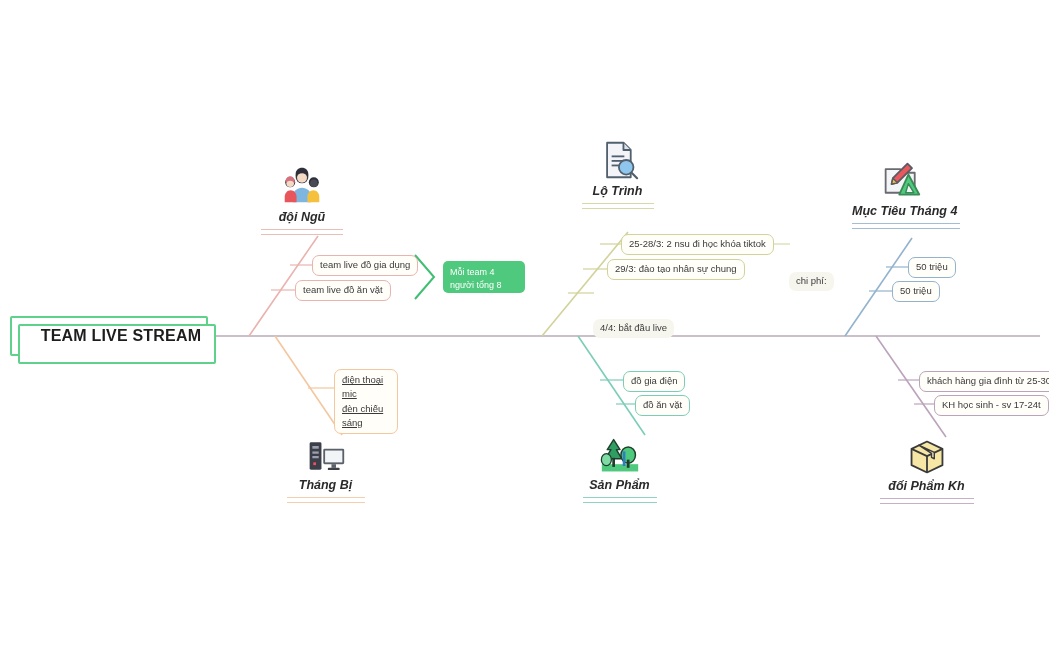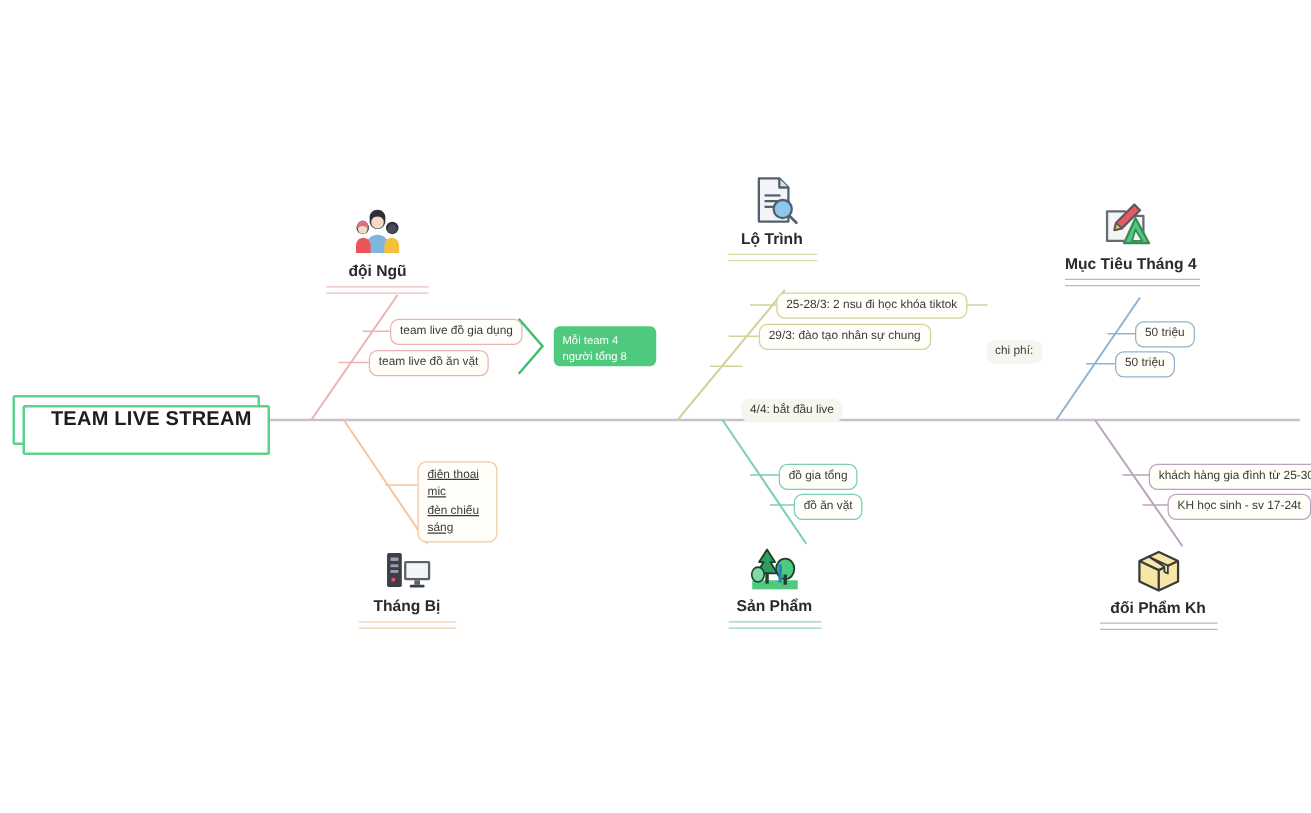--- a/index.html
+++ b/index.html
@@ -33,21 +33,21 @@
     z-index:-1;
     box-sizing:border-box;
   }
   .center-label{
     font-size:16px;font-weight:bold;color:#1d1d1d;letter-spacing:.2px;
     white-space:nowrap;
     margin-left:24px;
   }
 
   
-  .cat{position:absolute;z-index:5;}
+  .cat{position:absolute;z-index:5;font-style:italic;}
   .cat .icon{display:block;margin:0 auto;width:44px;height:40px;}
   .cat .cat-label{
     display:block;text-align:center;
     font-size:12.5px;font-weight:bold;color:#2a2a2a;
     white-space:nowrap;margin-top:4px;
   }
   .cat .rule{
     margin:5px auto 0;height:4px;border-top:1px solid;border-bottom:1px solid;
     opacity:.85;
   }
@@ -218,21 +218,21 @@
       <rect x="21" y="14" width="23" height="17" rx="1.5" fill="#5b6069"></rect>
       <rect x="23" y="16" width="19" height="13" fill="#f2f5f8"></rect>
       <rect x="30" y="31" width="5" height="4" fill="#5b6069"></rect>
       <rect x="26" y="35" width="13" height="2.5" rx="1" fill="#3c3f49"></rect>
     </svg>
     <span class="cat-label">Tháng Bị</span>
     <div class="rule" style="width:78px;border-color:#f3c79f;"></div>
   </div>
 
   <div class="chip" style="left:623px;top:371px;border-color:#7ccdb8;">
-    <span>đồ gia tổng</span>
+    <span>đồ gia điện</span>
   </div>
   <div class="chip" style="left:635px;top:395px;border-color:#7ccdb8;">
     <span>đồ ăn vặt</span>
   </div>
 
   <div class="cat below" style="left:572px;top:436px;width:95px;">
     <svg class="icon" viewBox="0 0 48 44">
       <rect x="4" y="31" width="40" height="8" fill="#4ec97e"></rect>
       <path d="M17 4l7 11h-4l6 10H8l6-10h-4z" fill="#2f9e63" stroke="#1f3f2d" stroke-width="1.6" stroke-linejoin="round"></path>
       <rect x="15.5" y="24" width="3" height="10" fill="#1f3f2d"></rect>

